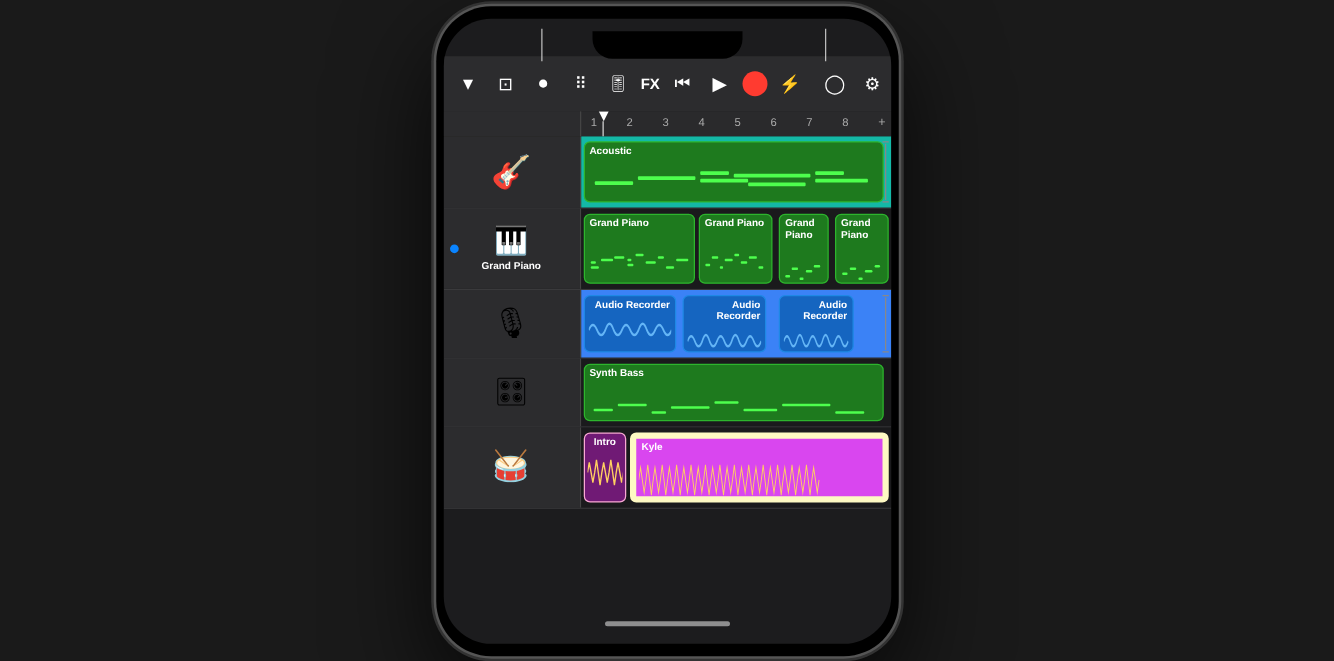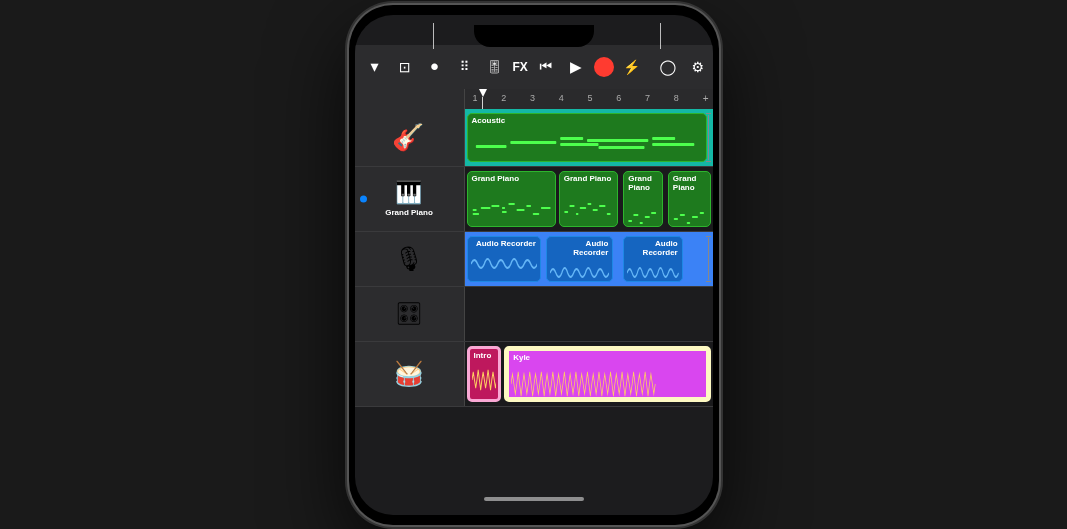--- a/index.html
+++ b/index.html
@@ -294,29 +294,46 @@
           <div style="width:1px;flex:1;background:#888;margin:1px 0;"></div>
           <div style="width:5px;height:1px;background:#888;"></div>
         </div>
       </div>
     </div>
 
     <div style="position:absolute;top:272px;left:0;right:0;height:55px;display:flex;border-bottom:1px solid #3a3a3c;">
       <div style="width:110px;flex-shrink:0;background:#2c2c2e;display:flex;align-items:center;justify-content:center;border-right:1px solid #444;">
         <span style="font-size:22px;">🎛</span>
       </div>
+      <div style="flex:1;position:relative;background:#1a1a1c;overflow:hidden;">
+        <div style="position:absolute;left:2px;top:4px;bottom:4px;right:6px;background:#1e7a1e;border:1px solid #2db52d;border-radius:5px;overflow:hidden;">
+          <div style="color:#fff;font-size:8px;font-weight:700;padding:2px 4px;">Synth Bass</div>
+          <div style="padding:0 3px;height:30px;overflow:hidden;">
+            <svg width="100%" height="100%" viewBox="0 0 300 30" preserveAspectRatio="none">
+              <rect x="5" y="22" width="20" height="2" rx="1" fill="#4dff4d"></rect>
+              <rect x="30" y="18" width="30" height="2" rx="1" fill="#4dff4d"></rect>
+              <rect x="65" y="24" width="15" height="2" rx="1" fill="#4dff4d"></rect>
+              <rect x="85" y="20" width="40" height="2" rx="1" fill="#4dff4d"></rect>
+              <rect x="130" y="16" width="25" height="2" rx="1" fill="#4dff4d"></rect>
+              <rect x="160" y="22" width="35" height="2" rx="1" fill="#4dff4d"></rect>
+              <rect x="200" y="18" width="50" height="2" rx="1" fill="#4dff4d"></rect>
+              <rect x="255" y="24" width="30" height="2" rx="1" fill="#4dff4d"></rect>
+            </svg>
+          </div>
+        </div>
+      </div>
     </div>
 
     <div style="position:absolute;top:327px;left:0;right:0;height:65px;display:flex;border-bottom:1px solid #3a3a3c;">
       <div style="width:110px;flex-shrink:0;background:#2c2c2e;display:flex;align-items:center;justify-content:center;border-right:1px solid #444;">
         <span style="font-size:24px;">🥁</span>
       </div>
       <div style="flex:1;position:relative;background:#1a1a1c;overflow:hidden;">
 
-        <div style="position:absolute;left:2px;top:4px;bottom:4px;width:14%;background:#be185d;border:3px solid #f9a8d4;border-radius:5px;overflow:hidden;">
+        <div style="position:absolute;left:2px;top:4px;bottom:4px;width:14%;background:#701a75;border:1px solid #f9a8d4;border-radius:5px;overflow:hidden;text-align:center;">
           <div style="color:#fff;font-size:8px;font-weight:700;padding:2px 4px;">Intro</div>
           <div style="padding:0 2px;height:36px;overflow:hidden;">
             <svg width="100%" height="100%" viewBox="0 0 40 36" preserveAspectRatio="none">
               <path d="M0,18 L2,10 L4,18 L6,26 L8,18 L10,8 L12,18 L14,28 L16,18 L18,10 L20,18 L22,26 L24,18 L26,8 L28,18 L30,28 L32,18 L34,10 L36,18 L38,26 L40,18" stroke="#ffd060" stroke-width="1.5" fill="none"></path>
             </svg>
           </div>
         </div>
 
         <div style="position:absolute;left:16%;top:4px;bottom:4px;right:2px;background:#d946ef;border:5px solid #fef9c3;border-radius:5px;overflow:hidden;">
           <div style="color:#fff;font-size:8px;font-weight:700;padding:2px 4px;">Kyle</div>

